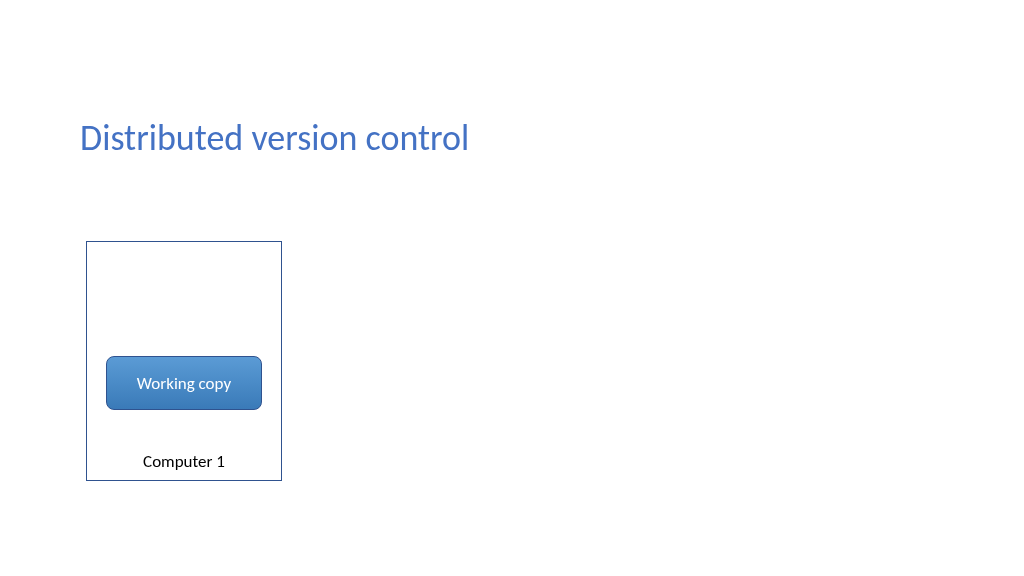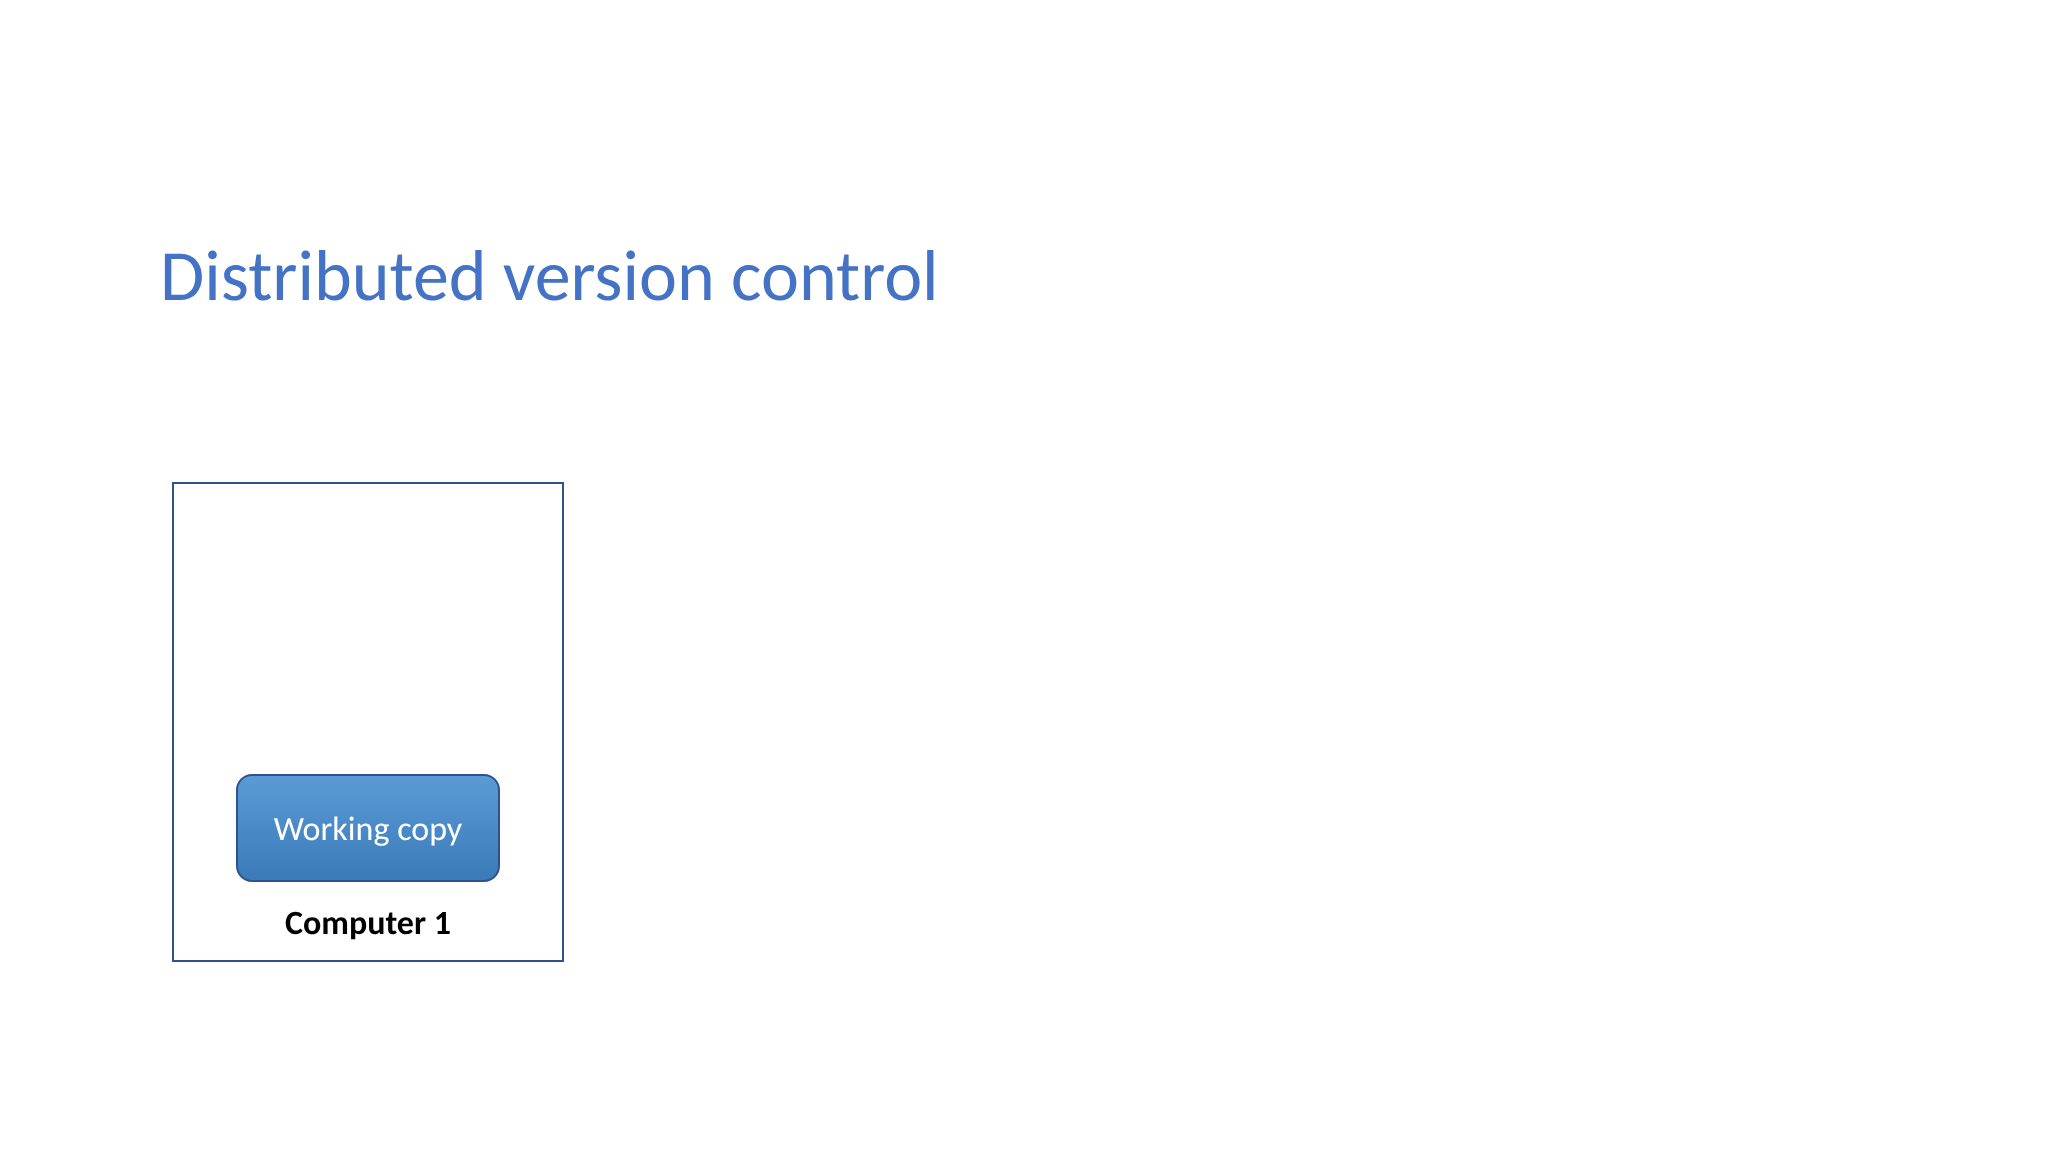--- a/index.html
+++ b/index.html
@@ -31,38 +31,39 @@
       height: 240px;
       border: 1px solid #2F528F;
       background: #ffffff;
       display: flex;
       flex-direction: column;
       justify-content: flex-end;
       align-items: center;
       padding-bottom: 6px;
     }
     .working-copy {
-      width: 132px;
+      width: 156px;
       height: 54px;
       background: linear-gradient(to bottom, #5B9BD5 0%, #4A8BC7 50%, #3A7AB8 100%);
       border: 1.5px solid #2F528F;
       border-radius: 8px;
       display: flex;
       align-items: center;
       justify-content: center;
       color: #ffffff;
       font-size: 17px;
       font-weight: 400;
       margin-bottom: 6px;
     }
     .computer-label {
       color: #000000;
       font-size: 17px;
-      font-weight: 700;
+      font-weight: 400;
       padding: 4px 0 2px 0;
+      margin-top: 31px;
     }
   </style>
 </head>
 <body>
 
 <div class="title">Distributed version control</div>
 
 <div class="computer-box">
   <div class="working-copy">
     <span>Working copy</span>

